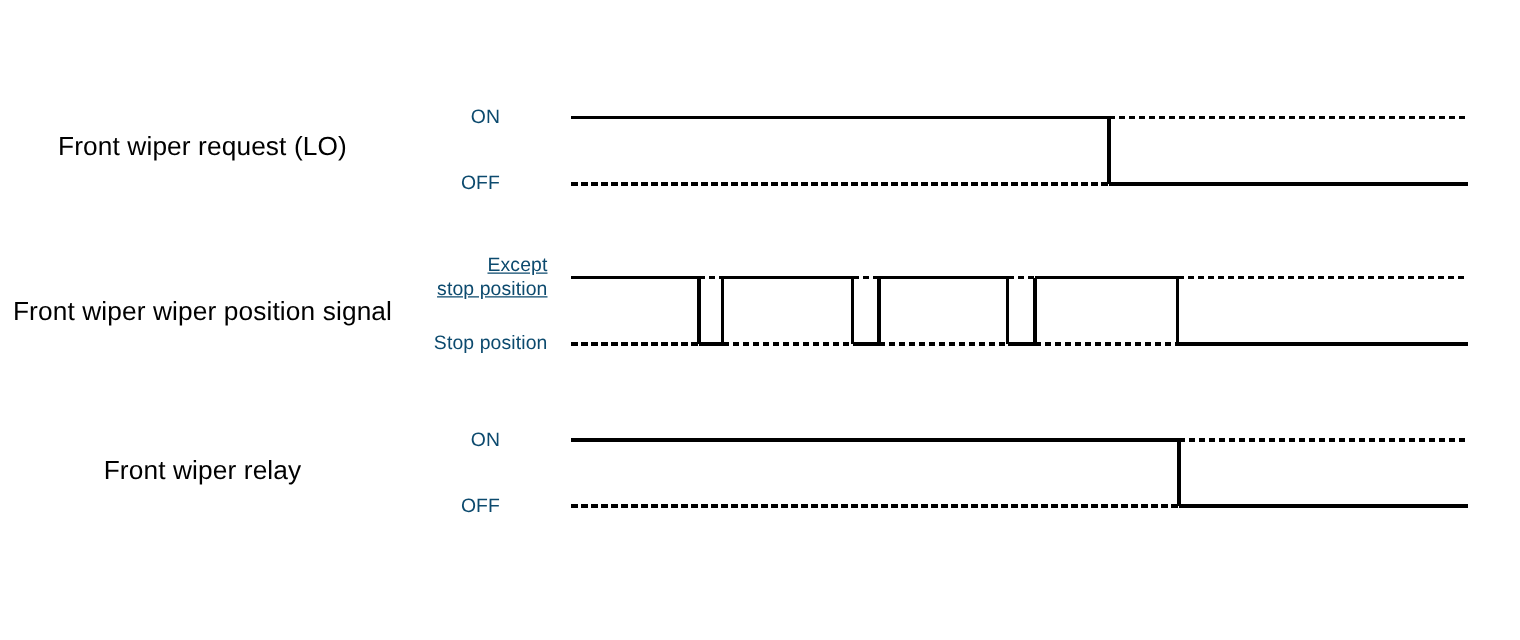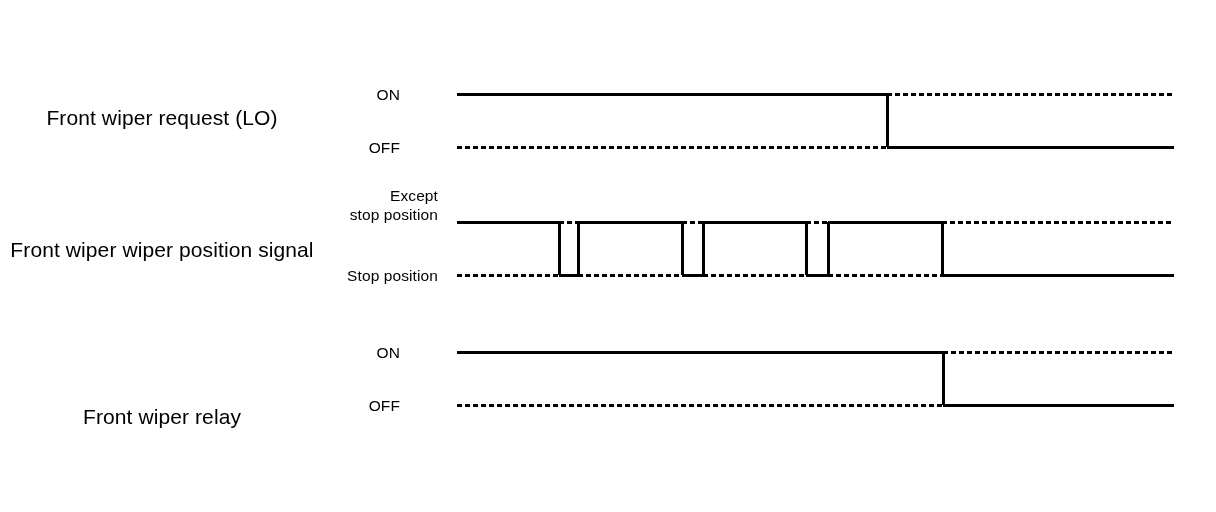--- a/index.html
+++ b/index.html
@@ -34,21 +34,21 @@
     color: #000000;
     white-space: nowrap;
     text-align: center;
     transform: translate(-50%, -50%);
     letter-spacing: 0.1px;
   }
   .level-label {
     position: absolute;
     font-size: 15.5px;
     line-height: 19px;
-    color: #000000;
+    color: #0c4a6e;
     white-space: nowrap;
     text-align: right;
     transform: translate(-100%, -50%);
     letter-spacing: 0.1px;
   }
   .level-label.two-line {
     line-height: 19px;
   }
   .level-label .ll-line {
     display: block;
@@ -101,28 +101,28 @@
     </svg>
   <div id="label-layer">
       <div class="sig-name" style="left: 162px; top: 118px;">Front wiper request (LO)</div>
       <div class="level-label" style="left: 400px; top: 94px;">
         <span class="ll-line">ON</span>
       </div>
       <div class="level-label" style="left: 400px; top: 147px;">
         <span class="ll-line">OFF</span>
       </div>
       <div class="sig-name" style="left: 162px; top: 250px;">Front wiper wiper position signal</div>
-      <div class="level-label two-line" style="left: 438px; top: 205px;">
+      <div class="level-label two-line" style="left: 438px; top: 222px; text-decoration: underline;">
         <span class="ll-line">Except</span>
         <span class="ll-line">stop position</span>
       </div>
       <div class="level-label" style="left: 438px; top: 275px;">
         <span class="ll-line">Stop position</span>
       </div>
-      <div class="sig-name" style="left: 162px; top: 377px; margin-top: 40px;">Front wiper relay</div>
+      <div class="sig-name" style="left: 162px; top: 377px;">Front wiper relay</div>
       <div class="level-label" style="left: 400px; top: 352px;">
         <span class="ll-line">ON</span>
       </div>
       <div class="level-label" style="left: 400px; top: 405px;">
         <span class="ll-line">OFF</span>
       </div>
     </div>
 </div>
 
 </body></html>

